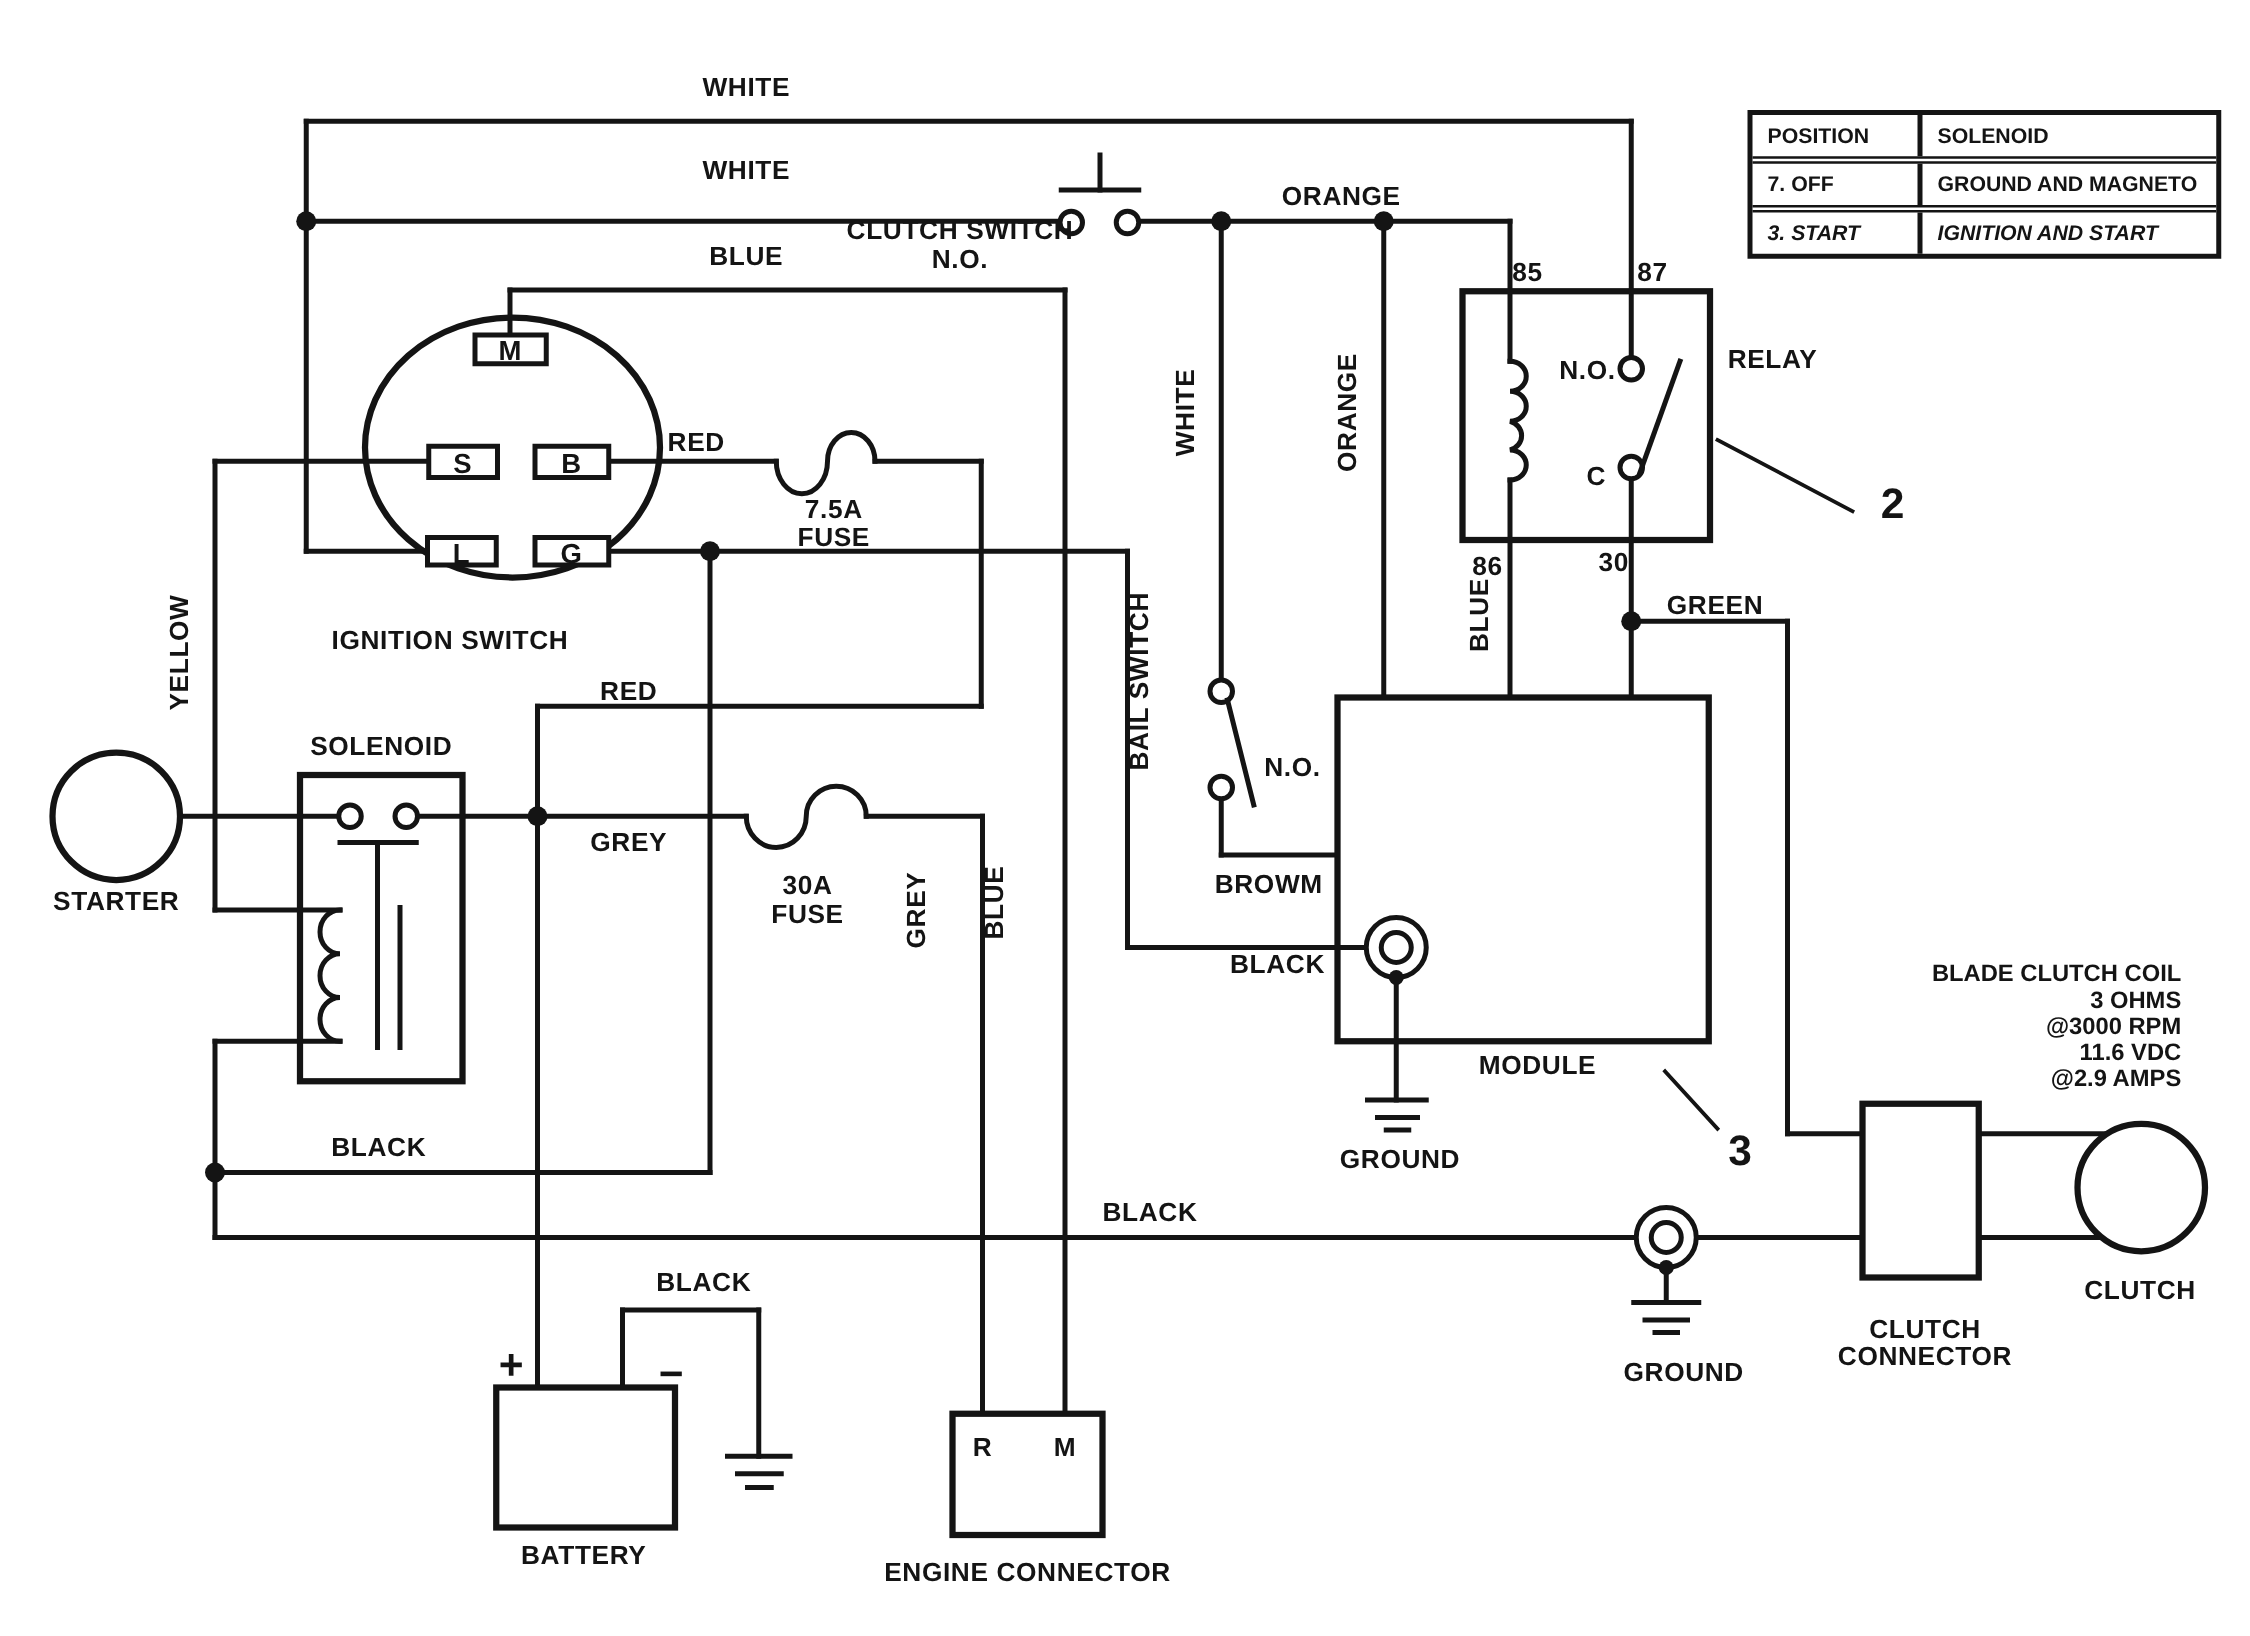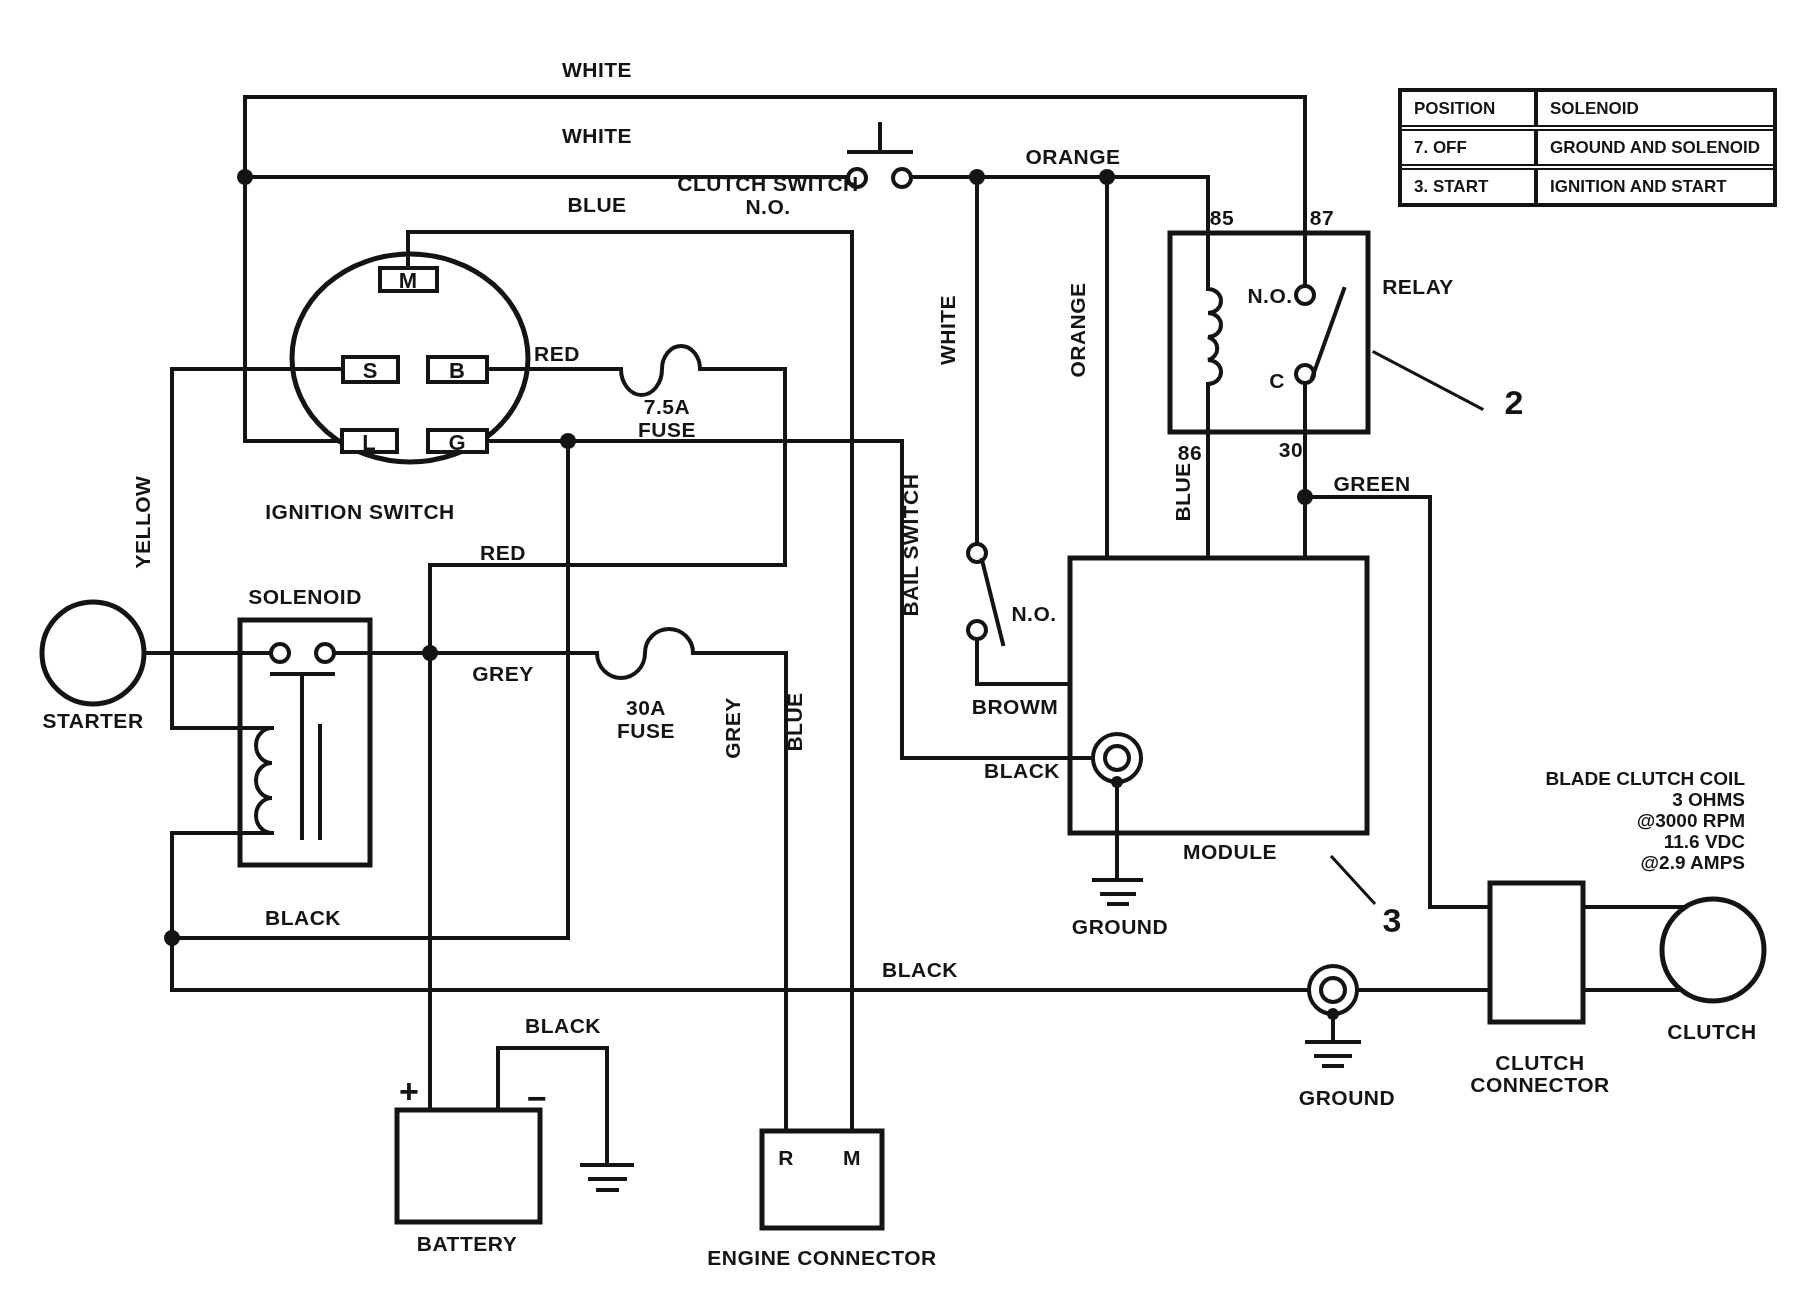--- a/index.html
+++ b/index.html
@@ -7,21 +7,21 @@
          font-family:"Liberation Sans",sans-serif;}
   svg text{font-family:"Liberation Sans",sans-serif;font-weight:bold;fill:#141414;}
   .lbl{font-size:21px;letter-spacing:.5px;}
   .lbl-sm{font-size:19px;}
   .lbl-term{font-size:22px;}
   .lbl-call{font-size:34px;font-weight:bold;}
   
   #pos-table{position:absolute;left:1398px;top:88px;width:371px;border:4px solid #141414;
              background:#fff;font-weight:bold;font-size:17px;color:#141414;}
   #pos-table .row{display:grid;grid-template-columns:136px 1fr;border-bottom:6px double #141414;}
-  #pos-table .row:last-child{border-bottom:none;}
+  #pos-table .row:last-child{border-bottom:none;font-style:italic;}
   #pos-table .cell{padding:7px 0 6px 12px;border-right:4px solid #141414;white-space:nowrap;}
   #pos-table .cell:last-child{border-right:none;}
   
   #watermark{position:absolute;left:1588px;top:1310px;font-weight:bold;font-size:37px;
              letter-spacing:1px;color:#3a57a7;}
   #watermark .o{color:#f08a00;}
   #watermark .de{font-size:16px;color:#8a8a8a;letter-spacing:0;}
 </style>
 </head>
 <body>
@@ -267,21 +267,21 @@
 </svg>
 
 
 <div id="pos-table">
   <div class="row">
     <div class="cell">POSITION</div>
     <div class="cell">SOLENOID</div>
   </div>
   <div class="row">
     <div class="cell">7. OFF</div>
-    <div class="cell">GROUND AND SOLENOID</div>
+    <div class="cell">GROUND AND MAGNETO</div>
   </div>
   <div class="row">
     <div class="cell">3. START</div>
     <div class="cell">IGNITION AND START</div>
   </div>
 </div>
 
 
 <div id="watermark"><span>mot</span><span class="o">o</span><span>ruf</span><span class="de">.de</span></div>
 

